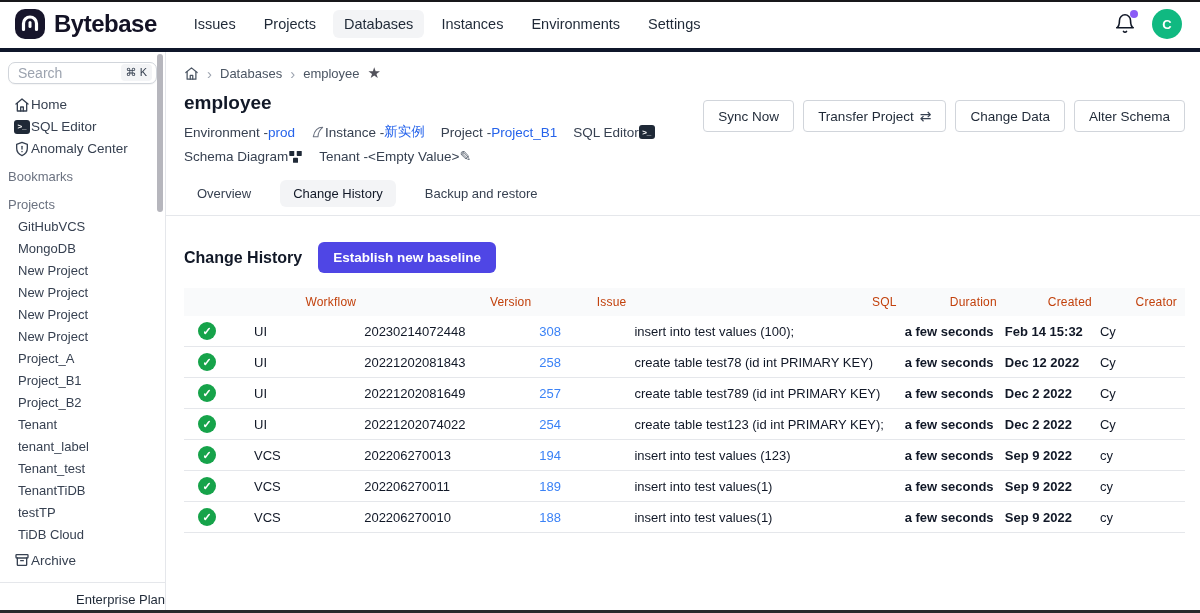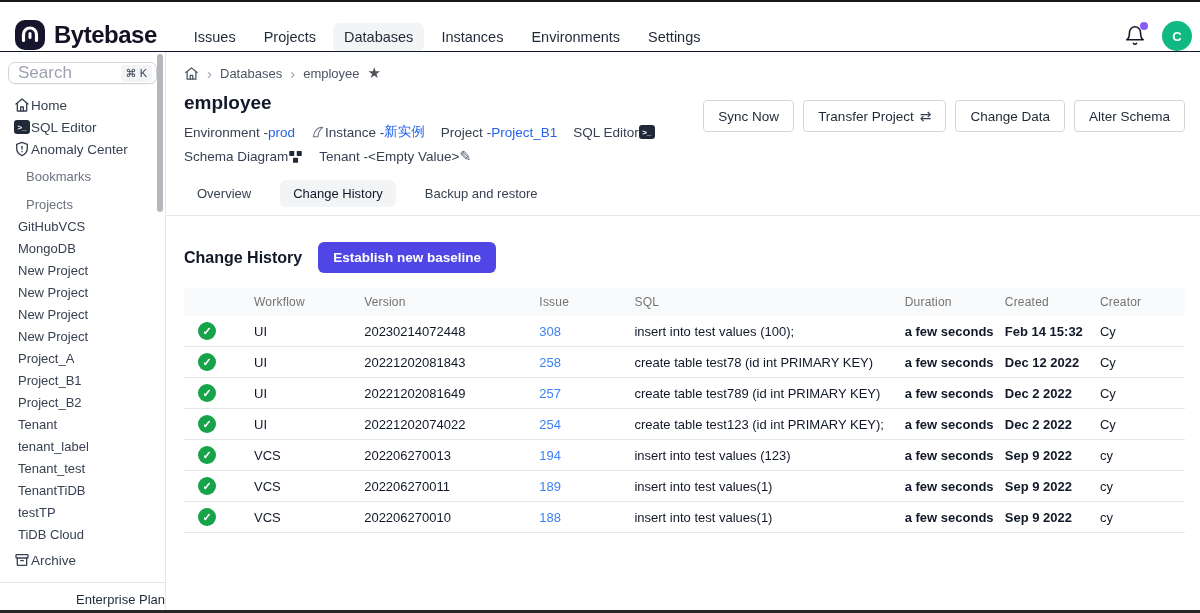--- a/index.html
+++ b/index.html
@@ -3,50 +3,50 @@
 <meta charset="utf-8">
 <style>
   * { margin:0; padding:0; box-sizing:border-box; }
   html,body { width:1200px; height:613px; overflow:hidden; background:#fff;
     font-family:"Liberation Sans", sans-serif; color:#111827; }
   .edge-top { position:absolute; top:0; left:0; width:1200px; height:2px; background:#18181b; z-index:50; }
   .edge-bottom { position:absolute; bottom:0; left:0; width:1200px; height:3px; background:#27272a; z-index:50; }
   .app { width:1200px; height:613px; display:flex; flex-direction:column; position:relative; }
 
   
-  .navbar { height:52px; display:flex; align-items:flex-end; padding:0 8px 0 14px;
-    border-bottom:1px solid #0f172a; flex:0 0 auto; background:#fff; }
+  .navbar { height:52px; display:flex; align-items:center; padding:0 18px 0 14px;
+    border-bottom:4px solid #0f172a; flex:0 0 auto; background:#fff; }
   .brand { display:flex; align-items:center; gap:8px; cursor:pointer; }
   .brand-logo { width:32px; height:32px; }
   .brand-name { font-size:24px; font-weight:800; letter-spacing:-0.5px; color:#131225; }
   .nav-links { display:flex; align-items:center; gap:6px; margin-left:26px; }
   .nav-link { font-size:14.5px; color:#1f2937; padding:6px 11px; border-radius:6px; cursor:pointer; font-weight:500; }
   .nav-link.active { background:#f3f4f6; }
   .nav-right { margin-left:auto; display:flex; align-items:center; gap:16px; }
   .bell-wrap { position:relative; width:22px; height:22px; cursor:pointer; }
   .bell-dot { position:absolute; top:-3px; right:-2px; width:8px; height:8px; border-radius:50%; background:#8b5cf6; }
   .avatar { width:30px; height:30px; border-radius:50%; background:#10b981; color:#fff;
     display:flex; align-items:center; justify-content:center; font-size:13px; font-weight:600; cursor:pointer; }
 
   
   .body { flex:1; display:flex; min-height:0; }
 
   
   .sidebar { width:166px; flex:0 0 166px; border-right:1px solid #e5e7eb; position:relative;
     display:flex; flex-direction:column; padding:8px 0 0 0; }
   .search-box { margin:2px 8px 10px 8px; height:27px; border:1px solid #d1d5db; border-radius:7px;
     display:flex; align-items:center; padding:0 4px 0 9px; background:#fff; box-shadow:0 1px 1px rgba(0,0,0,0.04); cursor:text; }
-  .search-ph { color:#9ca3af; font-size:17px; flex:1; }
+  .search-ph { color:#9ca3af; font-size:14px; flex:1; }
   .kbd { background:#f3f4f6; border-radius:4px; font-size:11px; color:#374151; padding:2px 5px; white-space:nowrap; }
   .side-item { display:flex; align-items:center; gap:1px; height:28px; padding-left:14px;
     font-size:13.5px; color:#374151; cursor:pointer; }
   .side-item svg { flex:0 0 auto; }
   .term-chip { width:16px; height:14px; background:#1f2937; border-radius:3px; color:#fff;
     font-size:8px; font-weight:700; display:flex; align-items:center; justify-content:center; letter-spacing:0; }
-  .side-label { font-size:13px; color:#6b7280; padding:9px 0 4px 26px; cursor:default; }
+  .side-label { font-size:13px; color:#6b7280; padding:9px 0 4px 8px; cursor:default; }
   .proj-list { list-style:none; }
   .proj-list li { font-size:13px; color:#374151; padding:4px 0 4px 18px; line-height:14px; cursor:pointer; }
   .side-bottom { margin-top:auto;text-align:right; }
   .divider-h { border-top:1px solid #e5e7eb; margin-top:8px; }
   .plan { font-size:13px; color:#1f2937; padding:9px 0 6px 8px; font-weight:500; }
   .side-scrollbar { position:absolute; top:2px; right:2px; width:6px; height:158px;
     background:#b6b6bd; border-radius:3px; cursor:grab; }
 
   
   .main { flex:1; min-width:0; display:flex; flex-direction:column; padding-top:12px; }
@@ -73,21 +73,21 @@
   .tab { font-size:13px; color:#374151; padding:6px 13px; border-radius:6px; cursor:pointer; }
   .tab.active { background:#f3f4f6; color:#111827; }
 
   .section-head { display:flex; align-items:center; padding:26px 0 0 18px; gap:16px; }
   .section-title { font-size:16px; font-weight:700; color:#111827; }
   .btn-primary { background:#4f46e5; color:#fff; border:none; border-radius:6px; padding:8px 15px;
     font-size:13.5px; font-weight:600; cursor:pointer; font-family:"Liberation Sans",sans-serif; }
 
   .table-wrap { margin:15px 15px 0 18px; }
   table { width:100%; border-collapse:collapse; table-layout:fixed; }
-  thead th { background:#f9fafb; font-size:12px; font-weight:400; color:#737373; text-align:left;
+  thead th { background:#f9fafb; font-size:12px; font-weight:400; color:#c2410c; text-align:right;
     padding:7px 8px 7px 0; letter-spacing:0.2px; }
   th.c-status { width:70px; } th.c-workflow { width:110px; } th.c-version { width:175px; }
   th.c-issue { width:95px; } th.c-sql { width:270px;margin-top:32px; } th.c-duration { width:100px; }
   th.c-created { width:95px; } th.c-creator { width:85px; }
   tbody td { border-bottom:1px solid #e5e7eb; padding:6px 8px 6px 0; font-size:13px; color:#111827;
     white-space:nowrap; overflow:hidden; }
   td.cell-version { font-weight:500; }
   td.cell-issue a { color:#3b82f6; text-decoration:none; cursor:pointer; font-weight:500; }
   td.cell-duration, td.cell-created { font-weight:700;margin-top:35px; }
   td.cell-creator { font-weight:500; }

